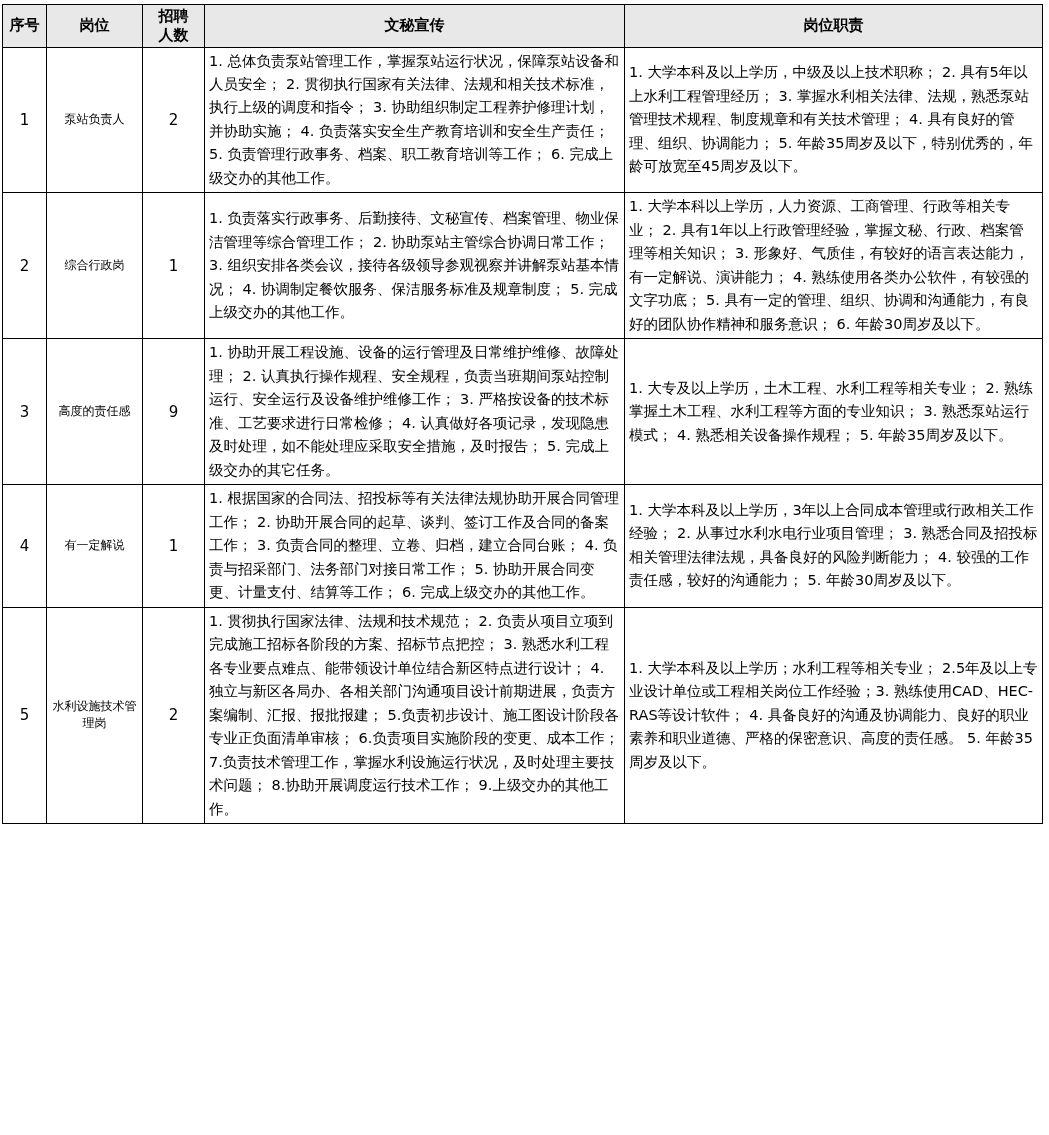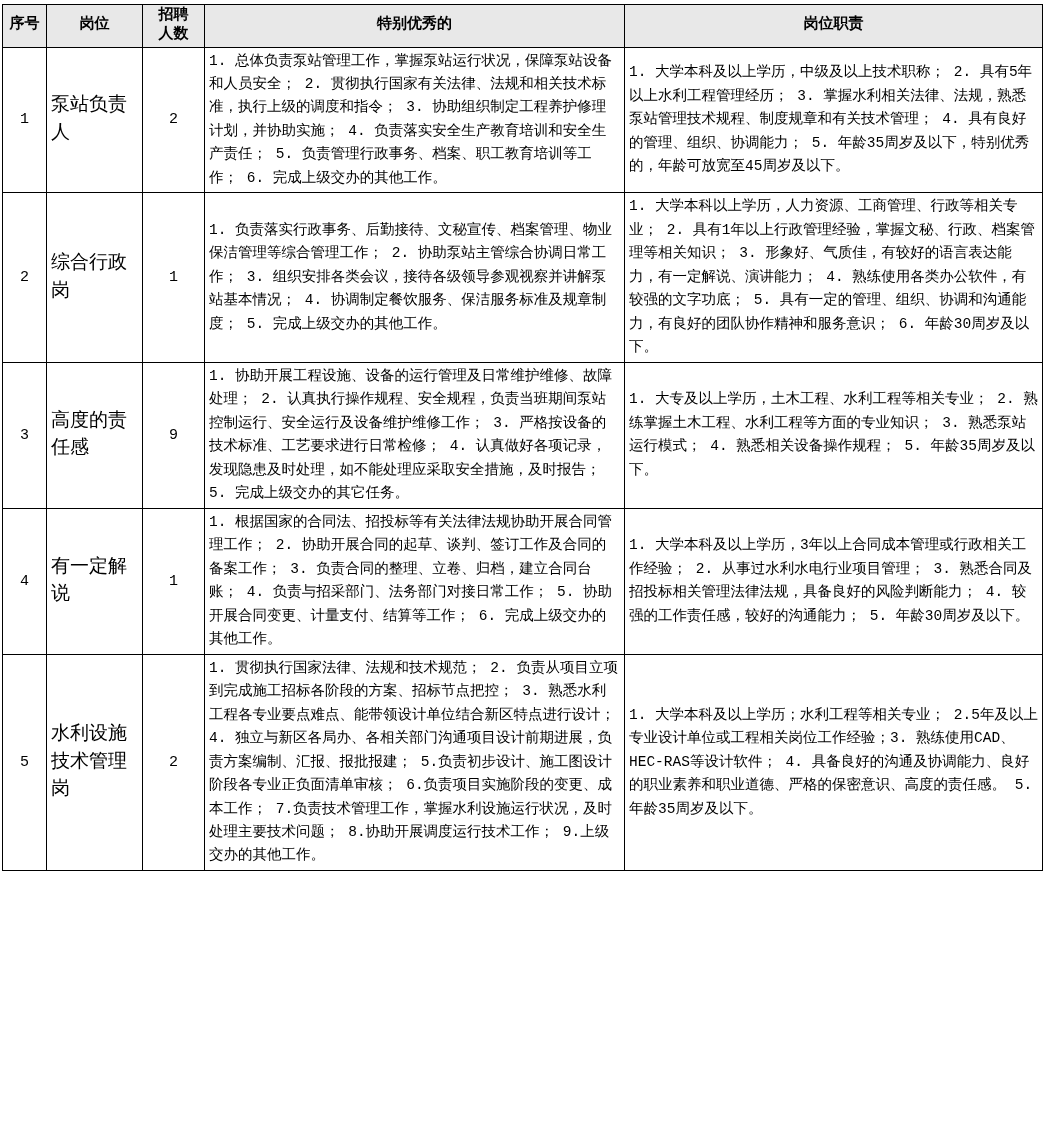--- a/index.html
+++ b/index.html
@@ -9,21 +9,20 @@
     background: #ffffff;
   }
   body {
     width: 1049px;
     font-family: "DejaVu Sans", "Liberation Sans", sans-serif;
     color: #000000;
   }
   .doc {
     width: 837px;
     padding: 4px 12px 2px 2px;
-    font-family: Liberation Mono, monospace;
   }
   table.job-table {
     border-collapse: collapse;
     width: 1040px;
     margin: 0 auto;
     table-layout: fixed;
   }
   table.job-table th,
   table.job-table td {
     border: 1px solid #000000;
@@ -44,22 +43,22 @@
   col.c-count { width: 62px; }
   col.c-duty  { width: 420px; }
   col.c-req   { width: 418px; }
 
   td.index-cell,
   td.count-cell {
     text-align: center;
     font-size: 15px;
   }
   td.post-cell {
-    text-align: left;
-    font-size: 19px;
+    text-align: center;
+    font-size: 12px;
     line-height: 1.45;
   }
   td.text-cell {
     font-size: 14.5px;
     line-height: 1.62;
     padding: 8px 10px;
     text-align: left;
   }
   .duty-cell { vertical-align: middle; margin-left: 31px; }
   .req-cell  { vertical-align: middle; margin-left: 20px; }
@@ -77,21 +76,21 @@
       <col class="c-req">
     </colgroup>
     <thead>
       <tr>
         <th>序号</th>
         <th>岗位</th>
         <th>
           <div>招聘</div>
           <div>人数</div>
         </th>
-        <th>特别优秀的</th>
+        <th>文秘宣传</th>
         <th>岗位职责</th>
       </tr>
     </thead>
     <tbody id="table-body">
         <tr>
           <td class="index-cell">1</td>
           <td class="post-cell">泵站负责人</td>
           <td class="count-cell">2</td>
           <td class="text-cell duty-cell">1. 总体负责泵站管理工作，掌握泵站运行状况，保障泵站设备和人员安全；
 2. 贯彻执行国家有关法律、法规和相关技术标准，执行上级的调度和指令；

